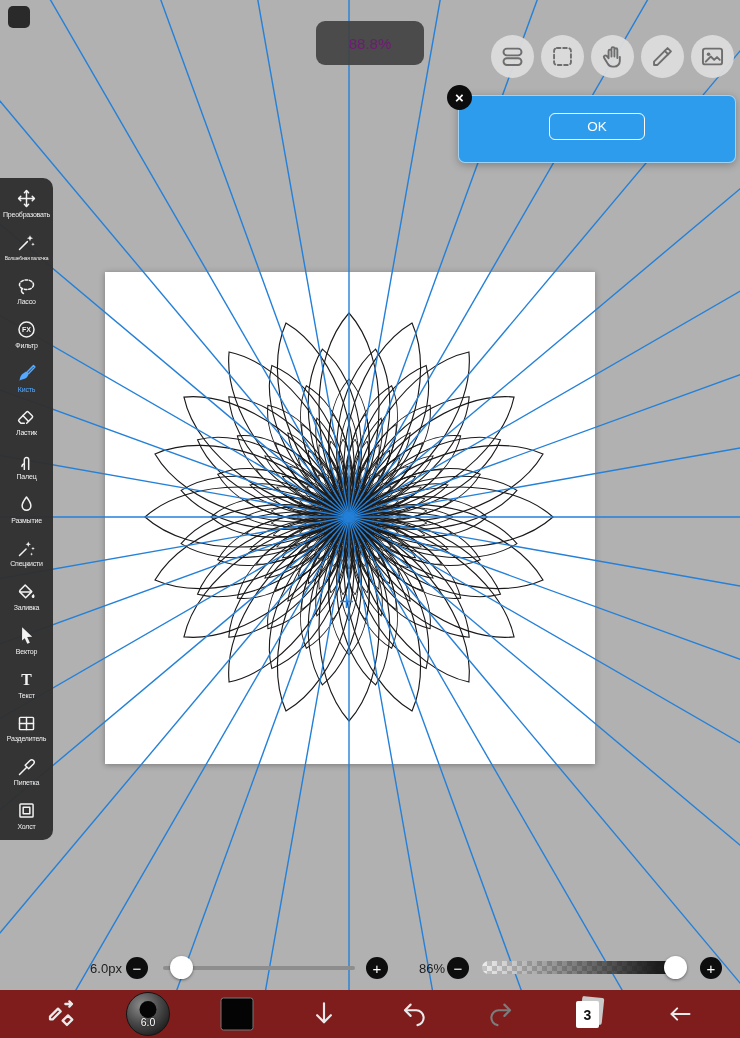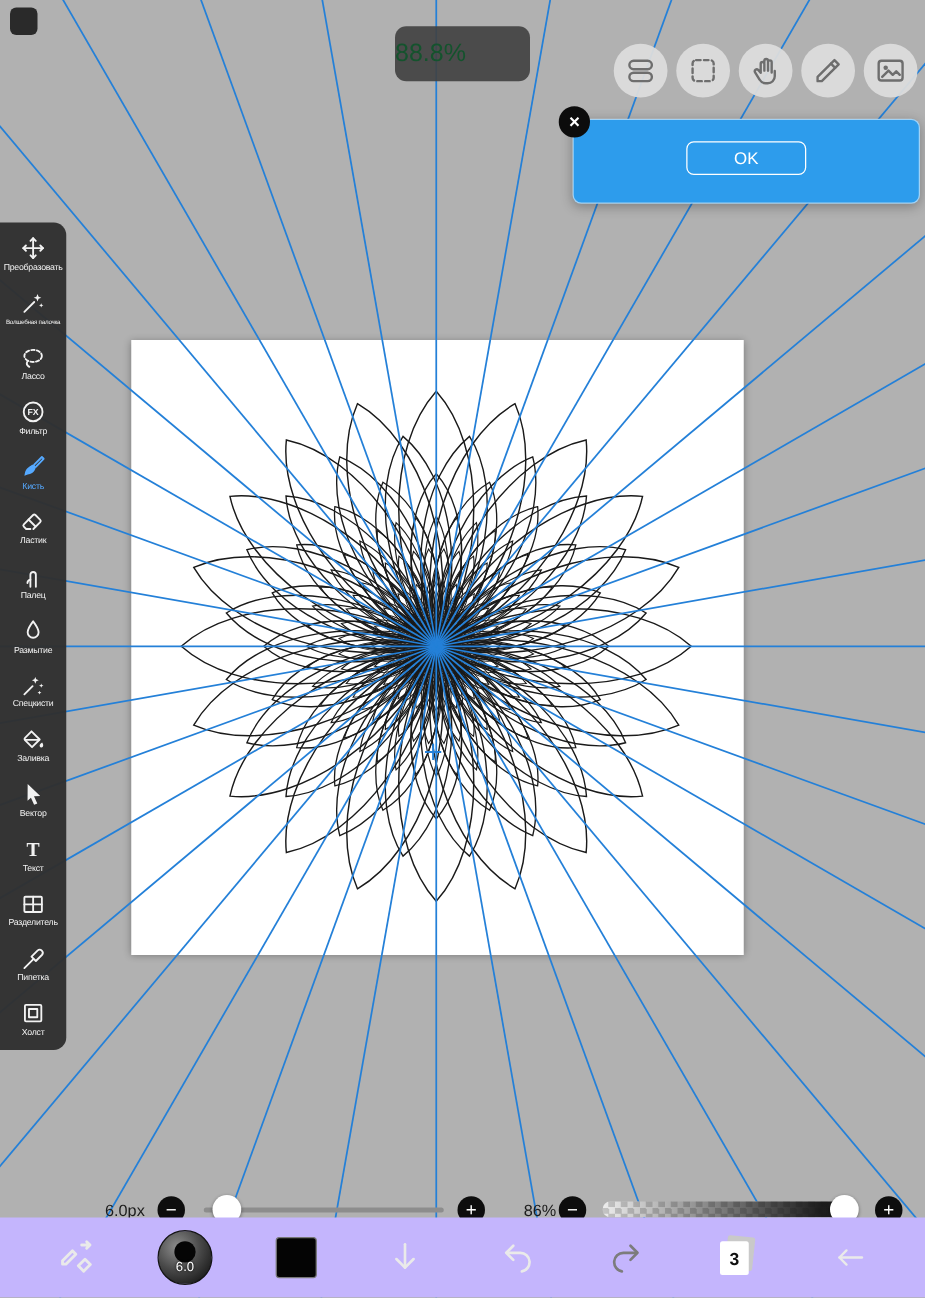--- a/index.html
+++ b/index.html
@@ -12,22 +12,22 @@
           box-shadow:0 1px 6px rgba(0,0,0,.32);z-index:1;}
   #rays{position:absolute;left:0;top:0;width:740px;height:1038px;z-index:2;pointer-events:none;}
   #sym-handle{position:absolute;left:339px;top:594px;width:15px;height:15px;z-index:3;}
 
   
   #corner-btn{position:absolute;left:8px;top:6px;width:22px;height:22px;border-radius:5px;
               background:#2a2a2a;z-index:10;}
 
   
   #zoom-badge{position:absolute;left:316px;top:21px;width:108px;height:44px;border-radius:9px;
-              background:rgba(64,64,64,.9);color:#14532d;font-size:20px;display:flex;
-              align-items:center;justify-content:flex-start;z-index:10;}
+              background:rgba(64,64,64,.9);color:#701a75;font-size:15px;display:flex;
+              align-items:center;justify-content:center;z-index:10;}
 
   
   #top-toolbar{position:absolute;right:6px;top:35px;display:flex;gap:7px;z-index:10;}
   .tb-btn{width:43px;height:43px;border-radius:50%;background:rgba(220,220,220,.95);
           color:#6e6e6e;display:flex;align-items:center;justify-content:center;cursor:pointer;}
   .tb-ico{width:27px;height:27px;display:block;}
 
   
   #tooltip{position:absolute;left:458px;top:95px;width:278px;background:#2D9CEC;
            border:1px solid rgba(255,255,255,.55);border-radius:7px;color:#fff;z-index:20;
@@ -58,21 +58,21 @@
   .thumb{position:absolute;width:23px;height:23px;background:#fff;border-radius:50%;
          box-shadow:0 1px 3px rgba(0,0,0,.45);z-index:13;cursor:pointer;}
   #track1{position:absolute;left:163px;top:966px;width:192px;height:4px;background:#8d8d8d;
           border-radius:2px;z-index:12;cursor:pointer;}
   #track2{position:absolute;left:482px;top:961px;width:190px;height:13px;border-radius:7px;
           overflow:hidden;z-index:12;cursor:pointer;}
   .checker{position:absolute;inset:0;background:repeating-conic-gradient(#c4c4c4 0% 25%, #ededed 0% 50%) 0 0/10px 10px;}
   .fade{position:absolute;inset:0;background:linear-gradient(to right, rgba(30,30,30,0), rgba(22,22,22,.97) 92%);}
 
   
-  #bottom-bar{position:absolute;left:0;bottom:0;width:740px;height:64px;background:#c4b5fd;z-index:14;margin-top:20px;}
+  #bottom-bar{position:absolute;left:0;bottom:0;width:740px;height:48px;background:#7f1d1d;z-index:14;margin-top:20px;}
   .bb-item{position:absolute;top:50%;transform:translate(-50%,-50%);color:#eaeaea;cursor:pointer;}
   .bb-ico{width:30px;height:30px;display:block;}
   #brush-preview{width:42px;height:42px;border-radius:50%;border:1px solid #141414;
       background:radial-gradient(circle at 35% 30%, #8d8d8d, #4a4a4a 45%, #1f1f1f 80%);position:relative;}
   #brush-preview .blob{position:absolute;left:50%;top:8px;transform:translateX(-50%);width:17px;height:17px;
       background:#050505;border-radius:50%;}
   #brush-preview .bsize{position:absolute;left:0;right:0;bottom:7px;text-align:center;font-size:10.5px;
       color:#fff;text-shadow:0 0 2px #000;}
   #color-swatch{width:33px;height:33px;background:#040404;border:1px solid #777;border-radius:3px;box-sizing:border-box;}
   .layers{width:28px;height:32px;position:relative;}
@@ -577,21 +577,21 @@
       <span class="sb-ico">
         <svg viewBox="0 0 24 24" width="100%" height="100%" fill="none" stroke="currentColor" stroke-width="1.7" stroke-linecap="round" stroke-linejoin="round">
           <rect x="4.5" y="4.5" width="15" height="15" rx="1"></rect>
           <rect x="8.2" y="8.2" width="7.6" height="7.6"></rect>
         </svg>
       </span>
       <div class="sb-label">Холст</div>
     </div>
   </div>
 
-<div class="slab" id="size-label" style="left:84px;top:961px;width:44px;text-align:left;">6.0px</div>
+<div class="slab" id="size-label" style="left:84px;top:961px;width:44px;text-align:center;">6.0px</div>
 <div class="cbtn" style="left:126px;top:957px;">−</div>
 <div id="track1"></div>
 <div class="thumb" style="left:170px;top:956px;"></div>
 <div class="cbtn" style="left:366px;top:957px;">+</div>
 
 <div class="slab" id="opacity-label" style="left:403px;top:961px;width:42px;text-align:right;">86%</div>
 <div class="cbtn" style="left:447px;top:957px;">−</div>
 <div id="track2">
   <div class="checker"></div>
   <div class="fade"></div>

